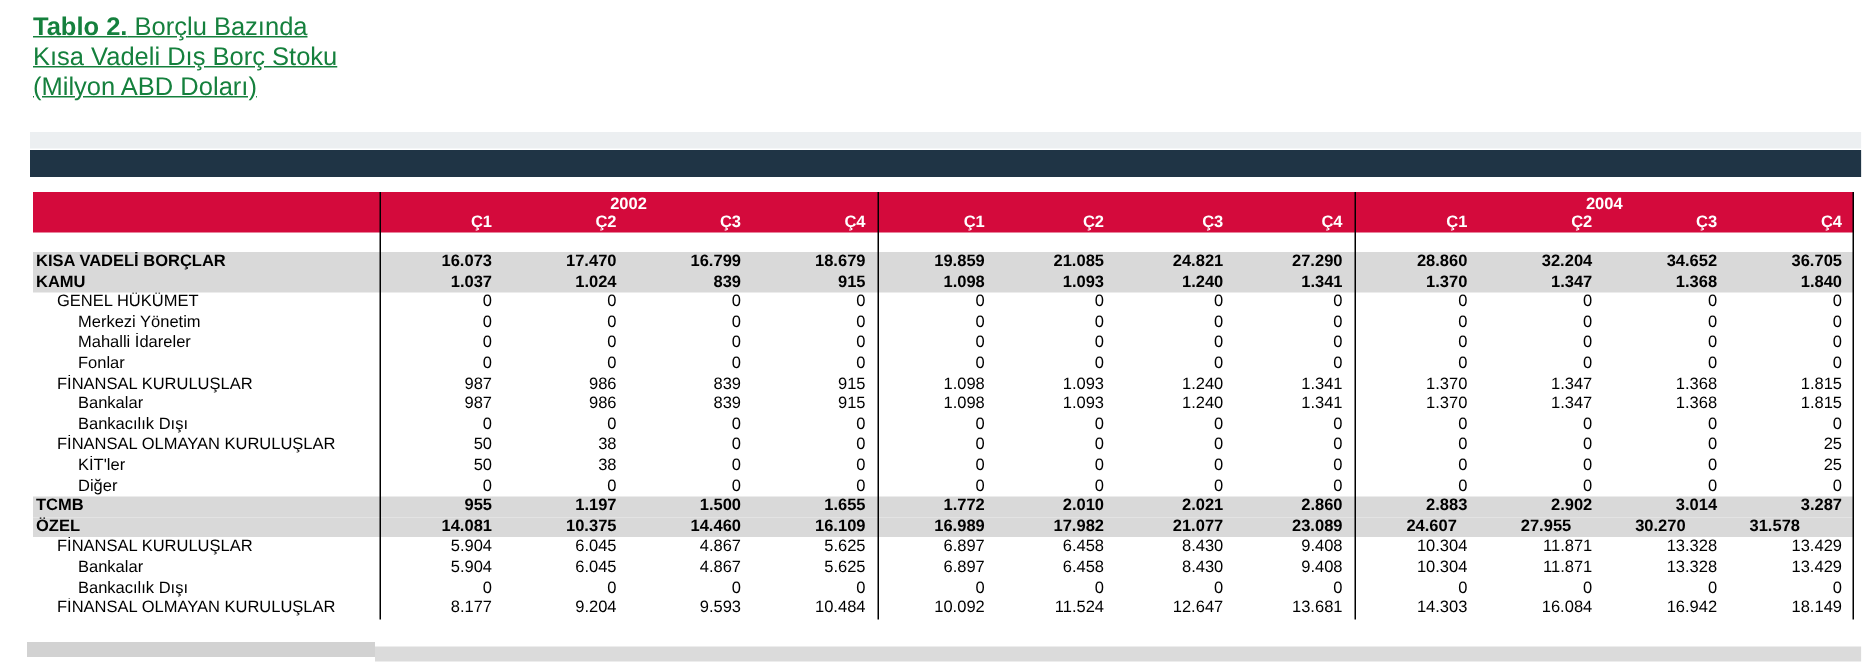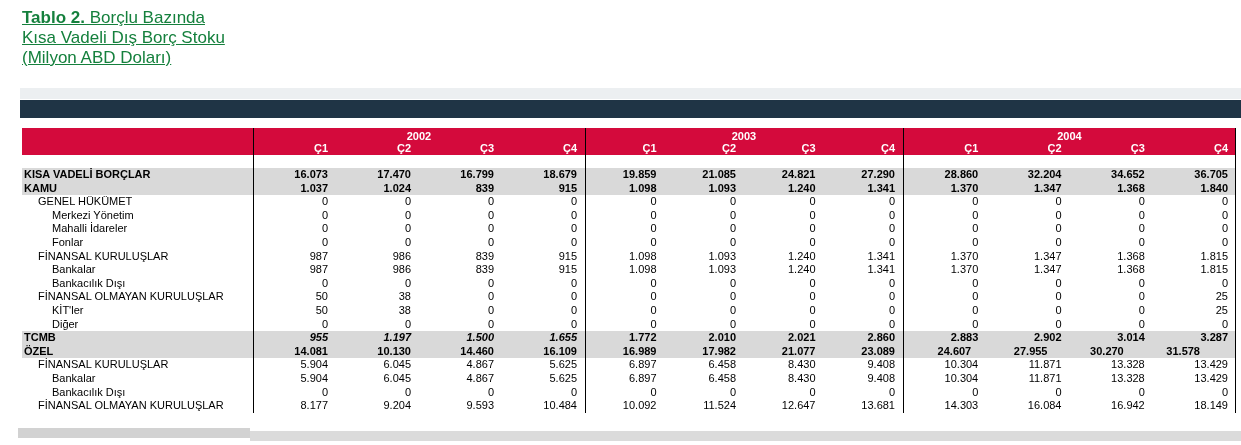--- a/index.html
+++ b/index.html
@@ -58,21 +58,20 @@
         <div class="hgroup" style="width: 332px;">
           <div class="hyear">2002</div>
           <div class="hqrow">
             <div class="hq">Ç1</div>
             <div class="hq">Ç2</div>
             <div class="hq">Ç3</div>
             <div class="hq">Ç4</div>
           </div>
         </div>
         <div class="hgroup" style="width: 318px;">
-          <div class="hyear">2003</div>
           <div class="hqrow">
             <div class="hq">Ç1</div>
             <div class="hq">Ç2</div>
             <div class="hq">Ç3</div>
             <div class="hq">Ç4</div>
           </div>
         </div>
         <div class="hgroup" style="width: 333px;">
           <div class="hyear">2004</div>
           <div class="hqrow">
@@ -332,21 +331,21 @@
           </div>
           <div class="grp" style="width: 333px;">
             <div class="cell">0</div>
             <div class="cell">0</div>
             <div class="cell">0</div>
             <div class="cell">0</div>
           </div>
         </div>
         <div class="row shaded bold">
           <div class="lbl ind0">TCMB</div>
-          <div class="grp" style="width: 332px; font-style: italic;">
+          <div class="grp" style="width: 332px;">
             <div class="cell">955</div>
             <div class="cell">1.197</div>
             <div class="cell">1.500</div>
             <div class="cell">1.655</div>
           </div>
           <div class="grp" style="width: 318px;">
             <div class="cell">1.772</div>
             <div class="cell">2.010</div>
             <div class="cell">2.021</div>
             <div class="cell">2.860</div>
@@ -355,21 +354,21 @@
             <div class="cell">2.883</div>
             <div class="cell">2.902</div>
             <div class="cell">3.014</div>
             <div class="cell">3.287</div>
           </div>
         </div>
         <div class="row shaded bold">
           <div class="lbl ind0">ÖZEL</div>
           <div class="grp" style="width: 332px;">
             <div class="cell">14.081</div>
-            <div class="cell">10.130</div>
+            <div class="cell">10.375</div>
             <div class="cell">14.460</div>
             <div class="cell">16.109</div>
           </div>
           <div class="grp" style="width: 318px;">
             <div class="cell">16.989</div>
             <div class="cell">17.982</div>
             <div class="cell">21.077</div>
             <div class="cell">23.089</div>
           </div>
           <div class="grp" style="width: 305px;">

